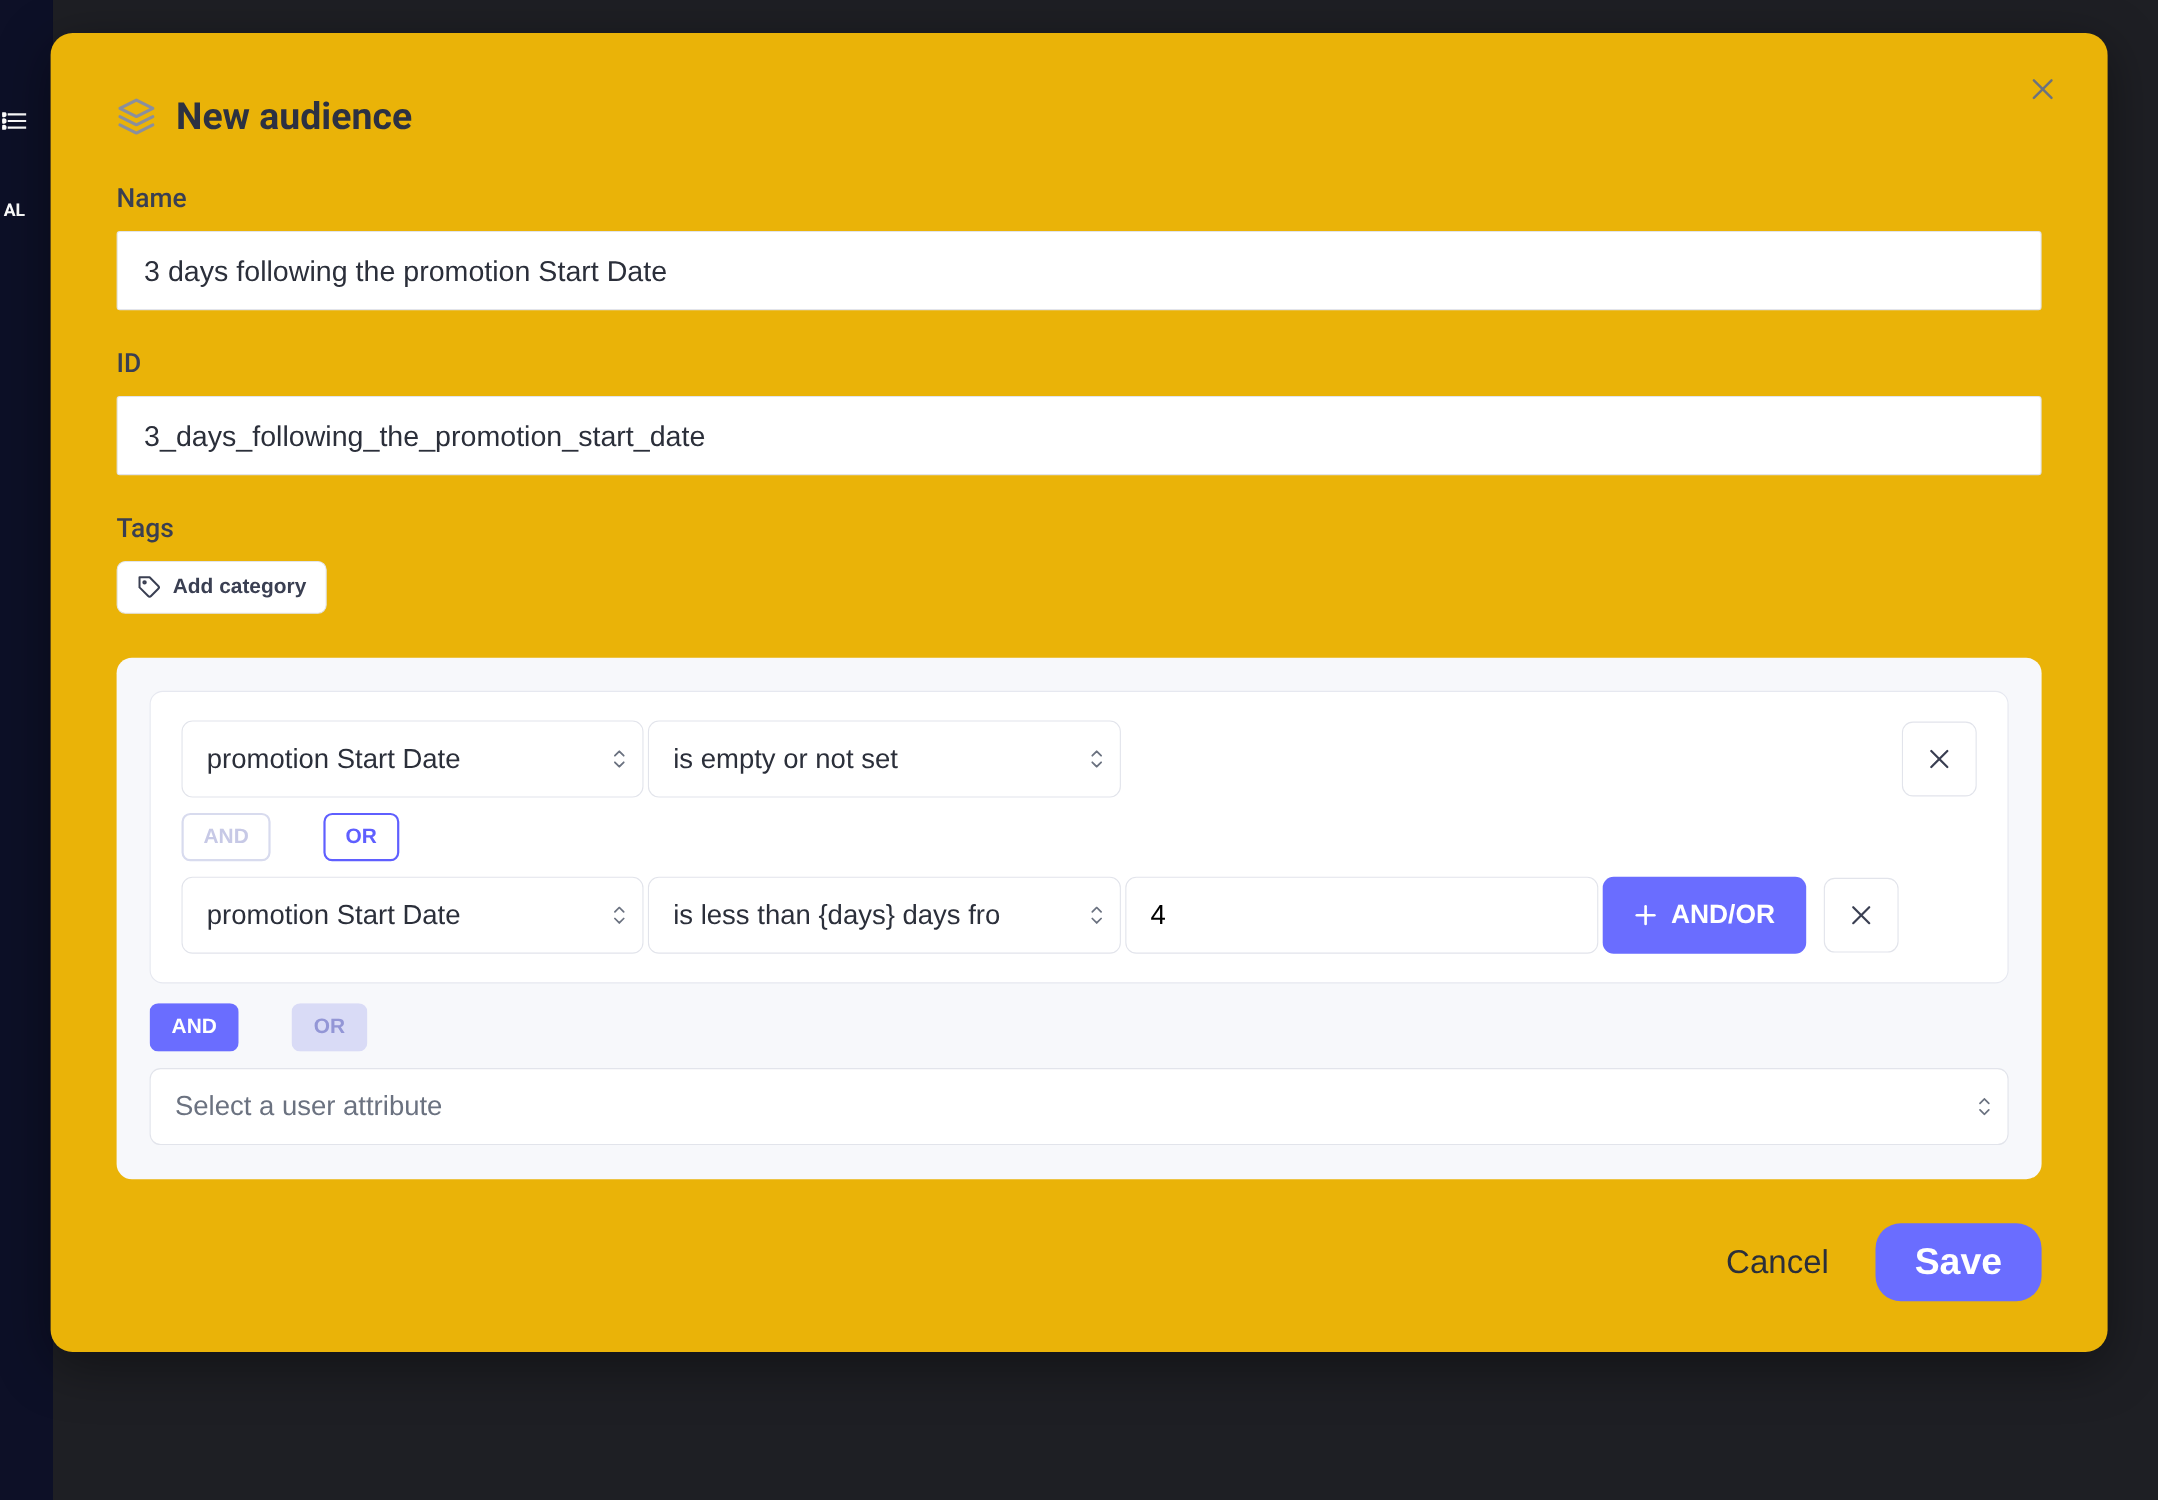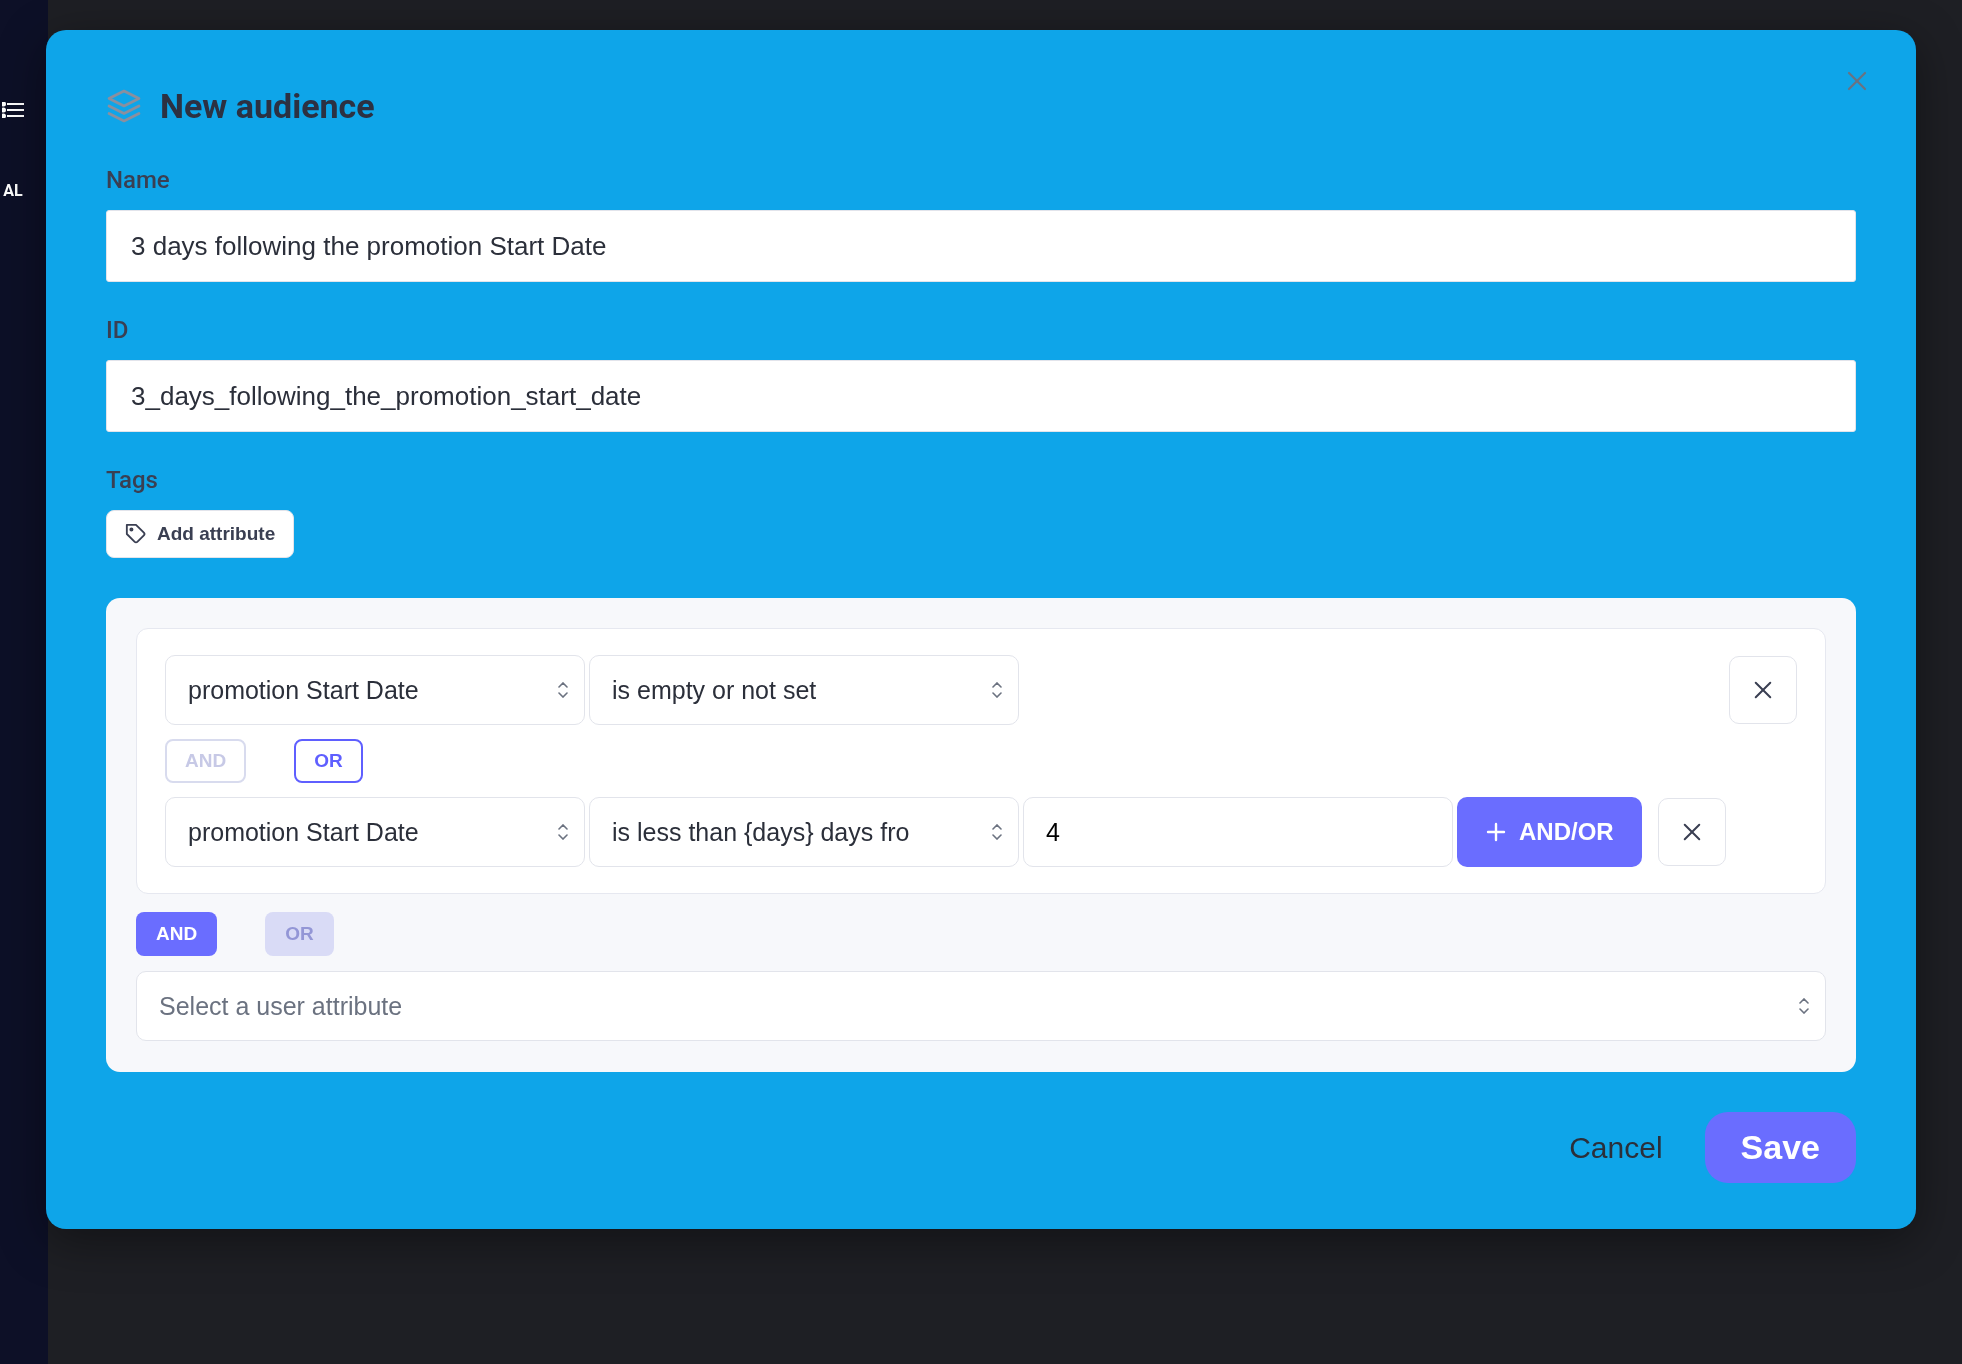--- a/index.html
+++ b/index.html
@@ -32,21 +32,21 @@
   }
   .backdrop-left .bd-al {
     font-size: 16px;
     font-weight: 700;
   }
   .modal {
     position: relative;
     z-index: 10;
     width: 1870px;
     max-width: 96%;
-    background: #0ea5e9;
+    background: #eab308;
     border-radius: 20px;
     padding: 56px 60px 46px 60px;
     box-shadow: 0 12px 48px rgba(0,0,0,0.4);
   }
   .modal-header {
     display: flex;
     align-items: center;
     gap: 18px;
     margin-bottom: 40px;
   }
@@ -290,21 +290,21 @@
 
   <div class="field-group">
     <label class="field-label">Tags</label>
     <button class="tag-btn">
       <span>
         <svg width="22" height="22" viewBox="0 0 24 24" fill="none" stroke="#3a3f52" stroke-width="2" stroke-linejoin="round" stroke-linecap="round">
           <path d="M20.59 13.41 13.42 20.58a2 2 0 0 1-2.83 0L2 12V2h10l8.59 8.59a2 2 0 0 1 0 2.82Z"></path>
           <circle cx="7" cy="7" r="1.2"></circle>
         </svg>
       </span>
-      <span>Add attribute</span>
+      <span>Add category</span>
     </button>
   </div>
 
   <div class="rules-panel">
 
     <div class="rule-group">
 
       <div class="rule-row">
         <div class="select-wrap">
           <button class="select attr">promotion Start Date</button>

